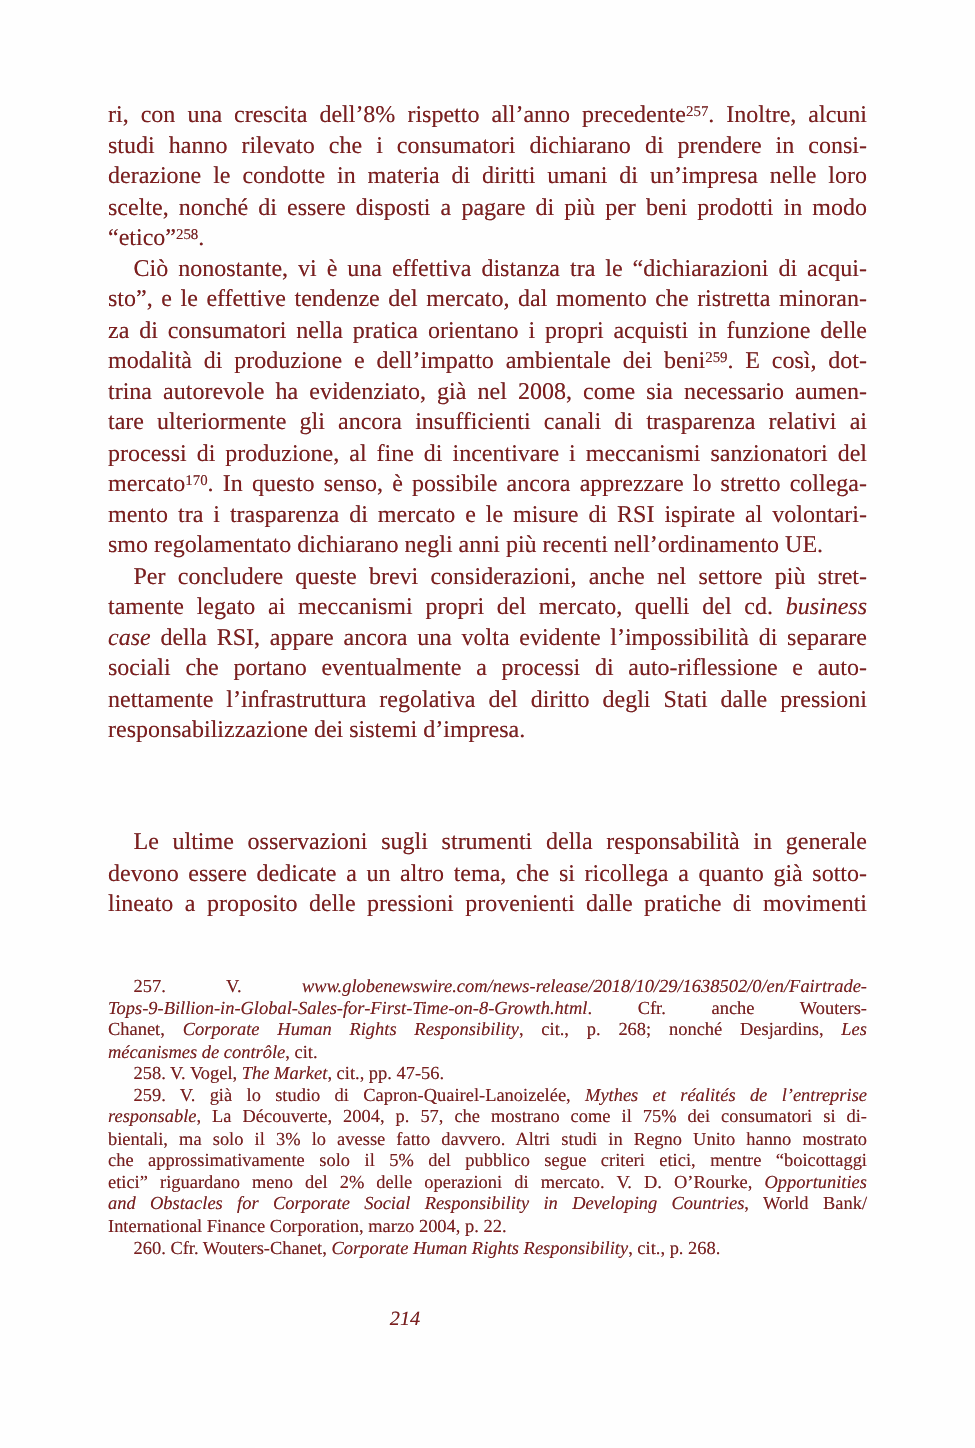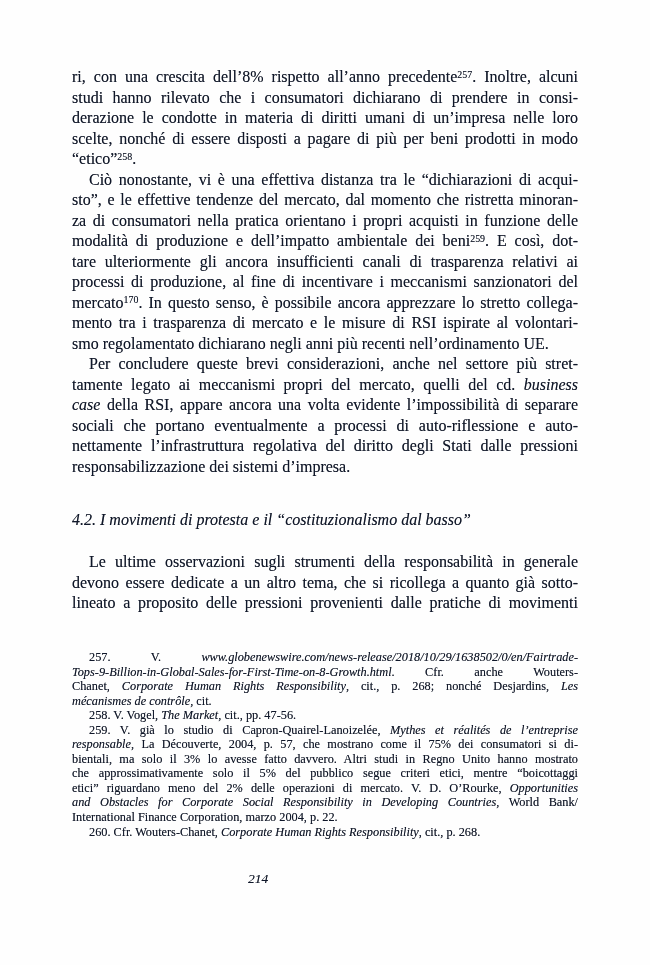--- a/index.html
+++ b/index.html
@@ -6,37 +6,37 @@
     margin: 0;
     padding: 0;
     background: #ffffff;
   }
   #page {
     position: relative;
     width: 650px;
     height: 965px;
     background: #fefefe;
     font-family: "Liberation Serif", serif;
-    color: #0f172a;
+    color: #7f1d1d;
     overflow: hidden;
     text-shadow: 0 0 0.4px rgba(40,40,40,0.55);
   }
   .textblock {
     position: absolute;
     left: 72px;
     width: 506px;
   }
   #body-main   { top: 67px;  font-size: 16px;   line-height: 20.5px; }
   #section-heading { top: 511px; font-size: 16px; font-style: italic; }
   #para-after-heading { top: 552px; font-size: 16px; line-height: 20.7px; }
   #footnotes   { top: 650px; font-size: 12.3px; line-height: 14.55px; }
   #page-number {
     position: absolute;
     top: 871px;
-    left: 0;
+    left: 12px;
     width: 516px;
     text-align: center;
     font-style: italic;
     font-size: 13.5px;
   }
   .bl {
     text-align: justify;
     text-align-last: justify;
     white-space: normal;
   }
@@ -63,37 +63,37 @@
       <div class="bl">studi hanno rilevato che i consumatori dichiarano di prendere in consi-</div>
       <div class="bl">derazione le condotte in materia di diritti umani di un’impresa nelle loro</div>
       <div class="bl">scelte, nonché di essere disposti a pagare di più per beni prodotti in modo</div>
       <div class="bl last">“etico”<sup>258</sup>.</div>
     </div>
     <div>
       <div class="bl indent">Ciò nonostante, vi è una effettiva distanza tra le “dichiarazioni di acqui-</div>
       <div class="bl">sto”, e le effettive tendenze del mercato, dal momento che ristretta minoran-</div>
       <div class="bl">za di consumatori nella pratica orientano i propri acquisti in funzione delle</div>
       <div class="bl">modalità di produzione e dell’impatto ambientale dei beni<sup>259</sup>. E così, dot-</div>
+      <div class="bl">trina autorevole ha evidenziato, già nel 2008, come sia necessario aumen-</div>
       <div class="bl">tare ulteriormente gli ancora insufficienti canali di trasparenza relativi ai</div>
       <div class="bl">processi di produzione, al fine di incentivare i meccanismi sanzionatori del</div>
       <div class="bl">mercato<sup>170</sup>. In questo senso, è possibile ancora apprezzare lo stretto collega-</div>
       <div class="bl">mento tra i trasparenza di mercato e le misure di RSI ispirate al volontari-</div>
       <div class="bl last">smo regolamentato dichiarano negli anni più recenti nell’ordinamento UE.</div>
     </div>
     <div>
       <div class="bl indent">Per concludere queste brevi considerazioni, anche nel settore più stret-</div>
       <div class="bl">tamente legato ai meccanismi propri del mercato, quelli del cd. <i>business</i></div>
       <div class="bl"><i>case</i> della RSI, appare ancora una volta evidente l’impossibilità di separare</div>
       <div class="bl">sociali che portano eventualmente a processi di auto-riflessione e auto-</div>
       <div class="bl">nettamente l’infrastruttura regolativa del diritto degli Stati dalle pressioni</div>
       <div class="bl last">responsabilizzazione dei sistemi d’impresa.</div>
     </div>
   </div>
 
-  <div id="section-heading" class="textblock">4.2. I movimenti di protesta e il “costituzionalismo dal basso”</div>
 
   <div id="para-after-heading" class="textblock">
     <div class="bl indent">Le ultime osservazioni sugli strumenti della responsabilità in generale</div>
     <div class="bl">devono essere dedicate a un altro tema, che si ricollega a quanto già sotto-</div>
     <div class="bl">lineato a proposito delle pressioni provenienti dalle pratiche di movimenti</div>
   </div>
 
   <div id="footnotes" class="textblock">
     <div class="fn-group">
       <div class="bl indent">257. V. <i>www.globenewswire.com/news-release/2018/10/29/1638502/0/en/Fairtrade-</i></div>

